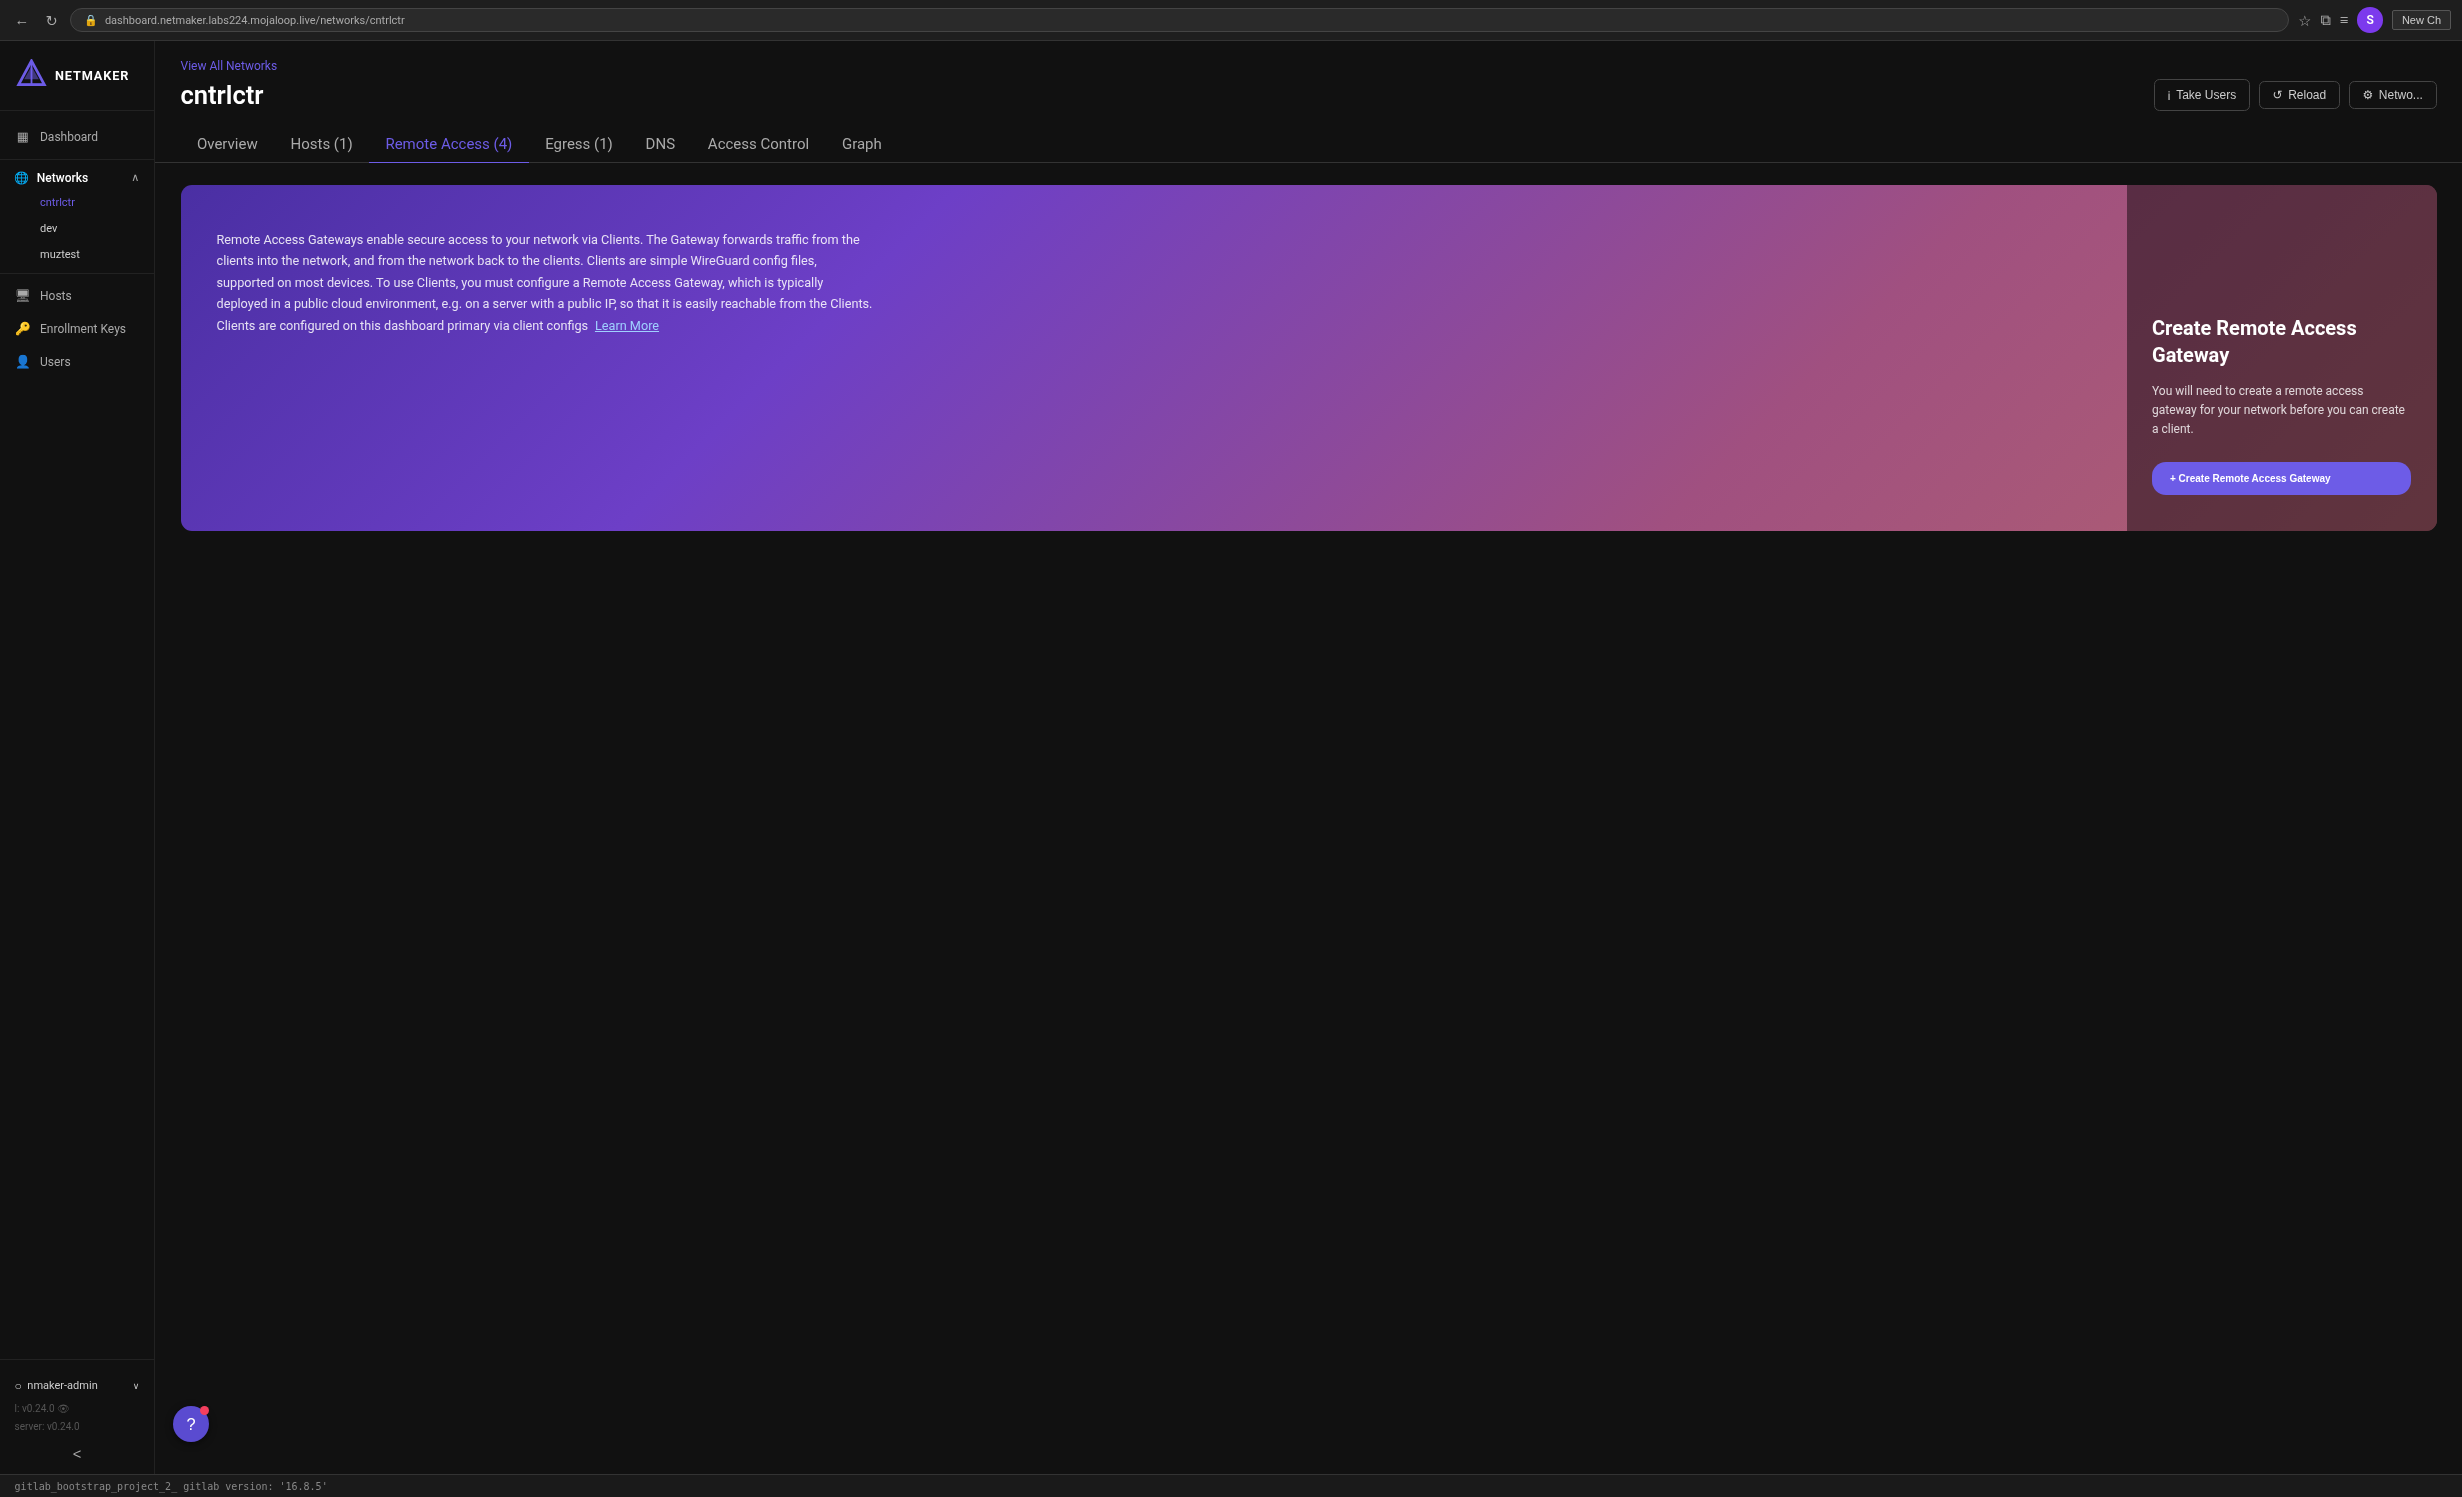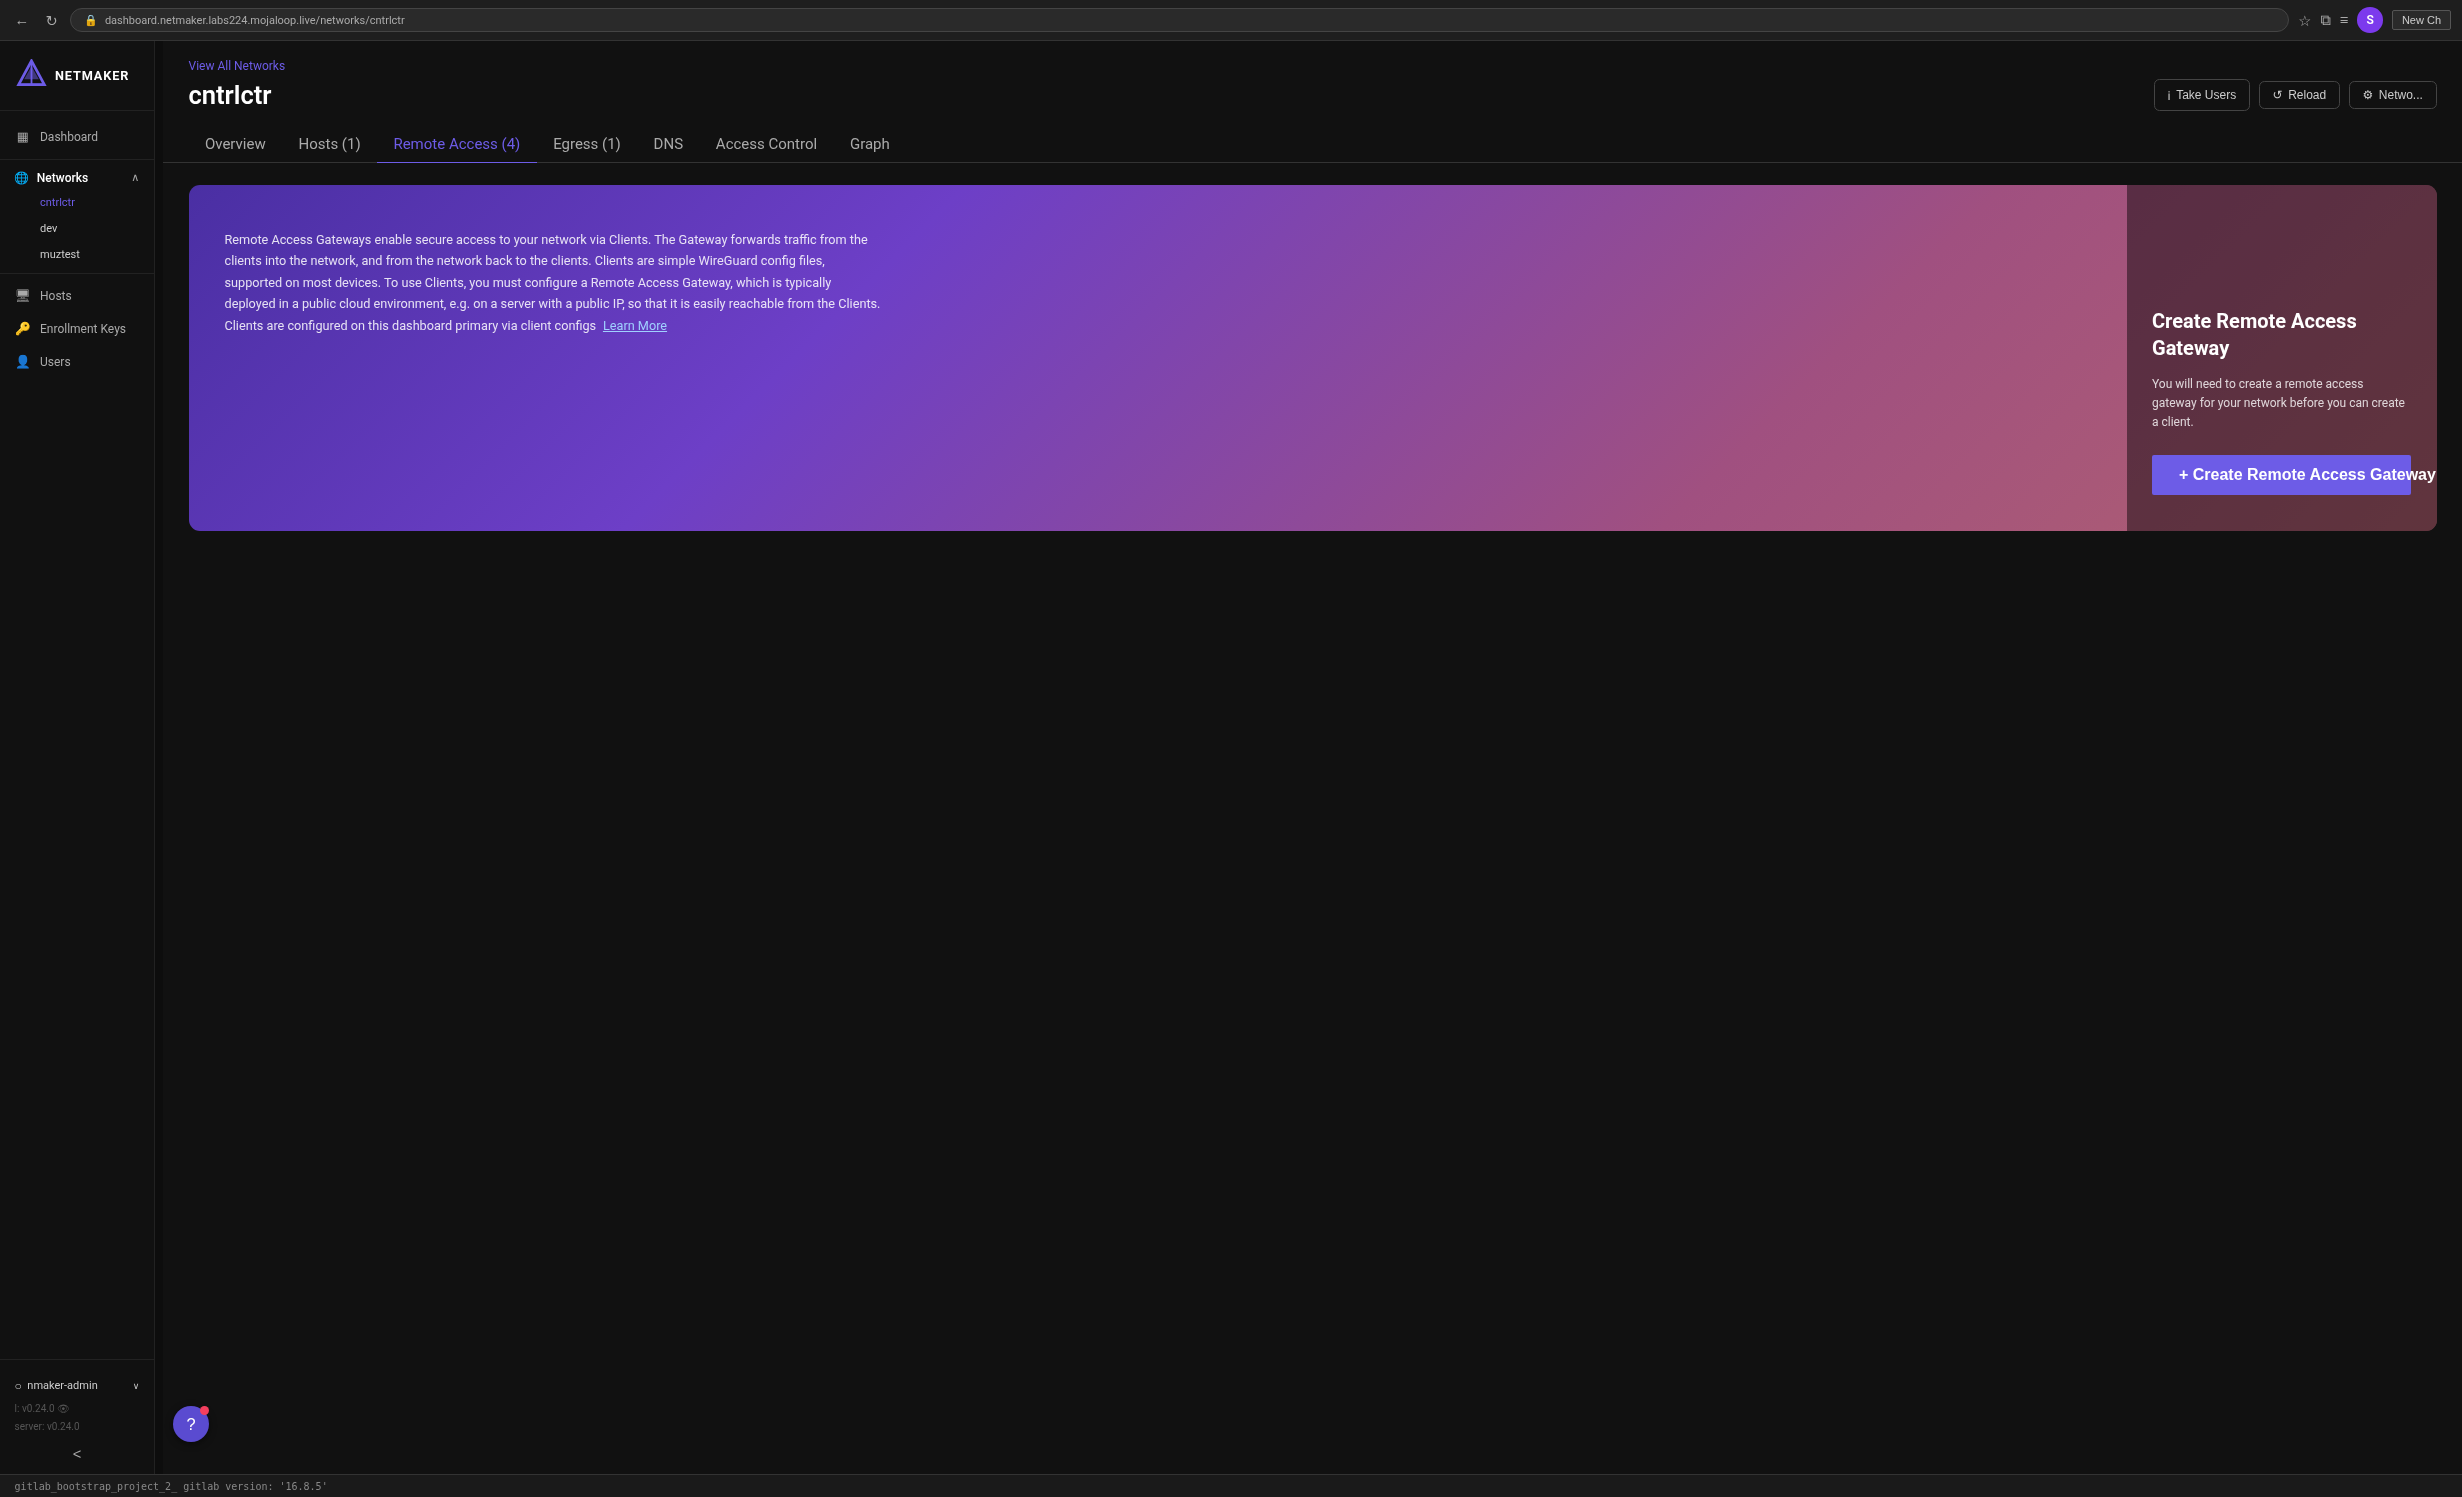--- a/index.html
+++ b/index.html
@@ -76,21 +76,20 @@
       font-size: 11px;
       padding: 2.7px 9px;
       cursor: pointer;
     }
 
     
     .app-layout {
       display: flex;
       flex: 1;
       overflow: hidden;
-      gap: 8px;
     }
 
     
     .sidebar {
       width: 155px;
       background: #111;
       border-right: 0.9px solid #222;
       display: flex;
       flex-direction: column;
       flex-shrink: 0;
@@ -315,23 +314,23 @@
       margin-bottom: 22px;
       line-height: 1.6;
     }
     .create-gateway-btn {
       display: flex;
       align-items: center;
       gap: 7.3px;
       background: #6d5ce7;
       color: #fff;
       border: none;
-      border-radius: 2px;
-      padding: 11px 27px;
-      font-size: 16px;
+      border-radius: 14px;
+      padding: 11px 18px;
+      font-size: 10px;
       font-weight: 600;
       cursor: pointer;
       white-space: nowrap;
     }
 
     
     .help-btn {
       position: fixed;
       bottom: 55px;
       left: 173px;

